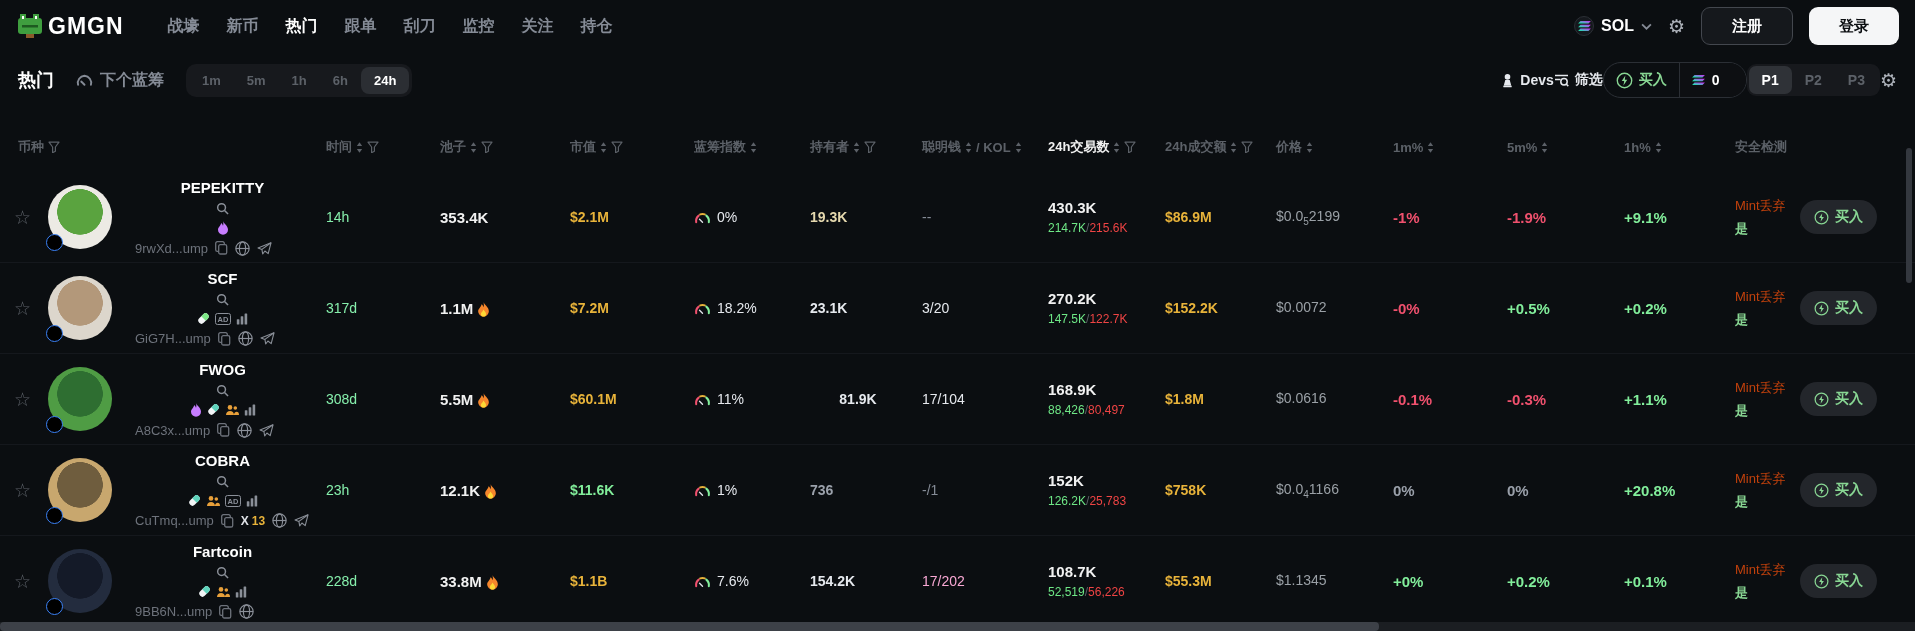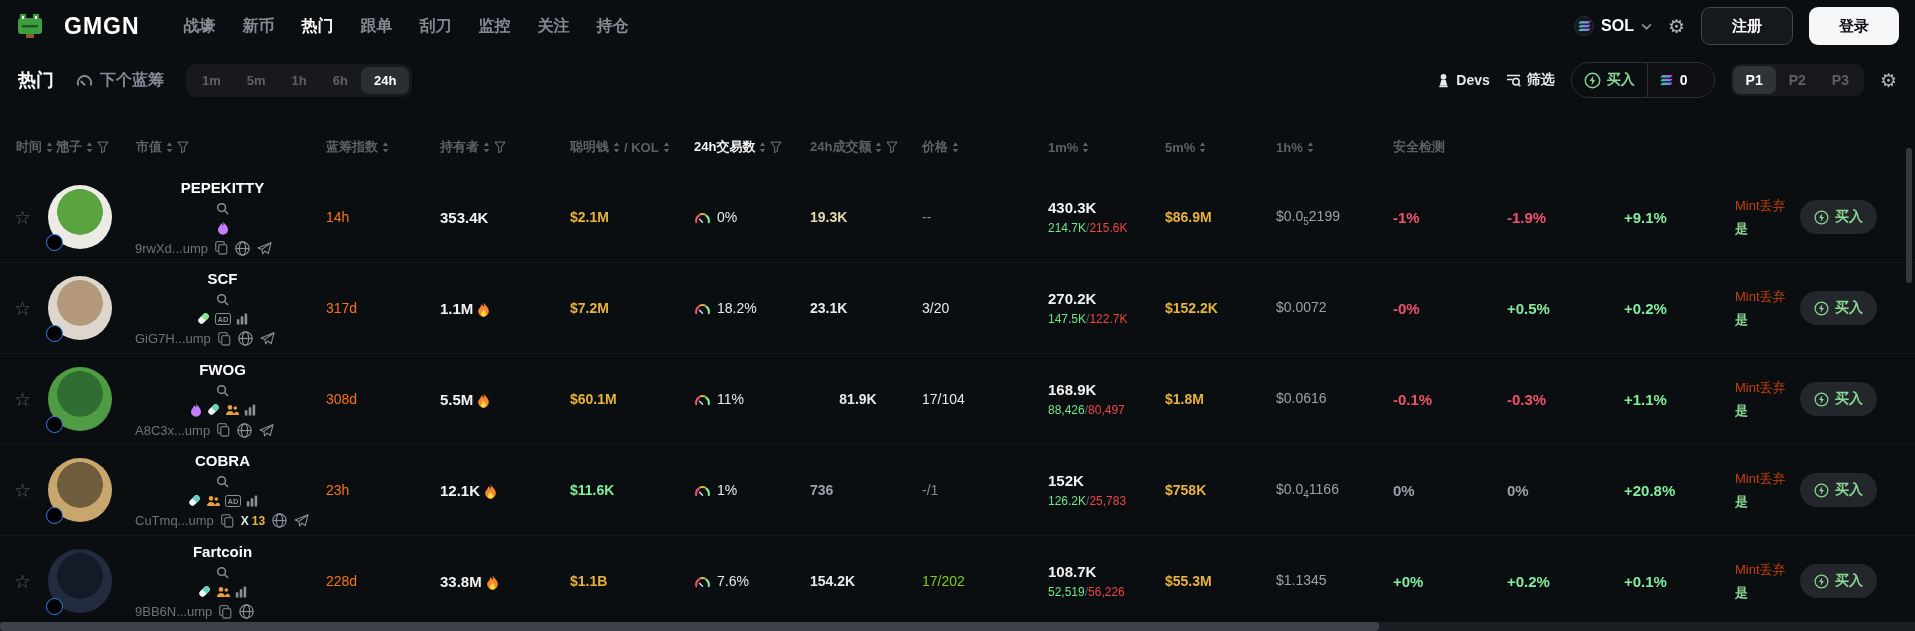--- a/index.html
+++ b/index.html
@@ -6,21 +6,21 @@
   html,body { width:1915px; height:631px; overflow:hidden; }
   body {
     background:#0b0e11; color:#f1f1f1;
     font-family:"Liberation Sans","DejaVu Sans",sans-serif;
     position:relative; font-size:14px;
   }
   svg { display:block; }
 
   
   .topbar { height:52px; display:flex; align-items:center; padding:0 16px; background:#0b0e11; }
-  .logo-wrap { display:flex; align-items:center; gap:20px; }
+  .logo-wrap { display:flex; align-items:center; gap:4px; }
   .logo-txt { font-size:23px; font-weight:bold; letter-spacing:1px; color:#fff; }
   .nav { display:flex; align-items:center; gap:27px; list-style:none; margin-left:44px; }
   .nav li { font-size:16px; font-weight:bold; color:#858b96; cursor:pointer; white-space:nowrap; }
   .nav li.active { color:#fff; }
   .searchbox { margin-left:170px; width:520px; height:40px; background:#17191d; border-radius:20px;
     display:flex; align-items:center; padding:0 12px 0 16px; gap:10px; }
   .searchbox input { flex:1; background:transparent; border:none; outline:none; color:#dfe2e7;
     font-size:15px; font-family:inherit; }
   .searchbox input::placeholder { color:#5c6168; }
   .kbd { background:#22252a; color:#5c6168; font-size:12px; border-radius:6px; padding:3px 9px; white-space:nowrap; }
@@ -35,21 +35,21 @@
   .btn-login { height:38px; padding:0 30px; border-radius:9px; background:#f5f6f7; border:none;
     color:#0b0e11; font-size:15px; font-weight:bold; cursor:pointer; font-family:inherit; }
 
   
   .toolbar { height:56px; display:flex; align-items:center; padding:0 18px; gap:22px; }
   .tb-hot { font-size:18px; font-weight:bold; color:#fff; cursor:pointer; }
   .tb-bluechip { display:flex; align-items:center; gap:7px; font-size:16px; font-weight:bold; color:#858b96; cursor:pointer; }
   .tf-group { display:flex; background:#17191d; border-radius:10px; padding:3px;text-align:center; }
   .tf { padding:6px 13px; border-radius:8px; font-size:13px; font-weight:bold; color:#5c6168; cursor:pointer; }
   .tf.active { background:#2b2e33; color:#fff; }
-  .tb-right { margin-left:auto; display:flex; align-items:center; gap:16px; }
+  .tb-right { margin-left:auto; display:flex; align-items:center; }
   .tb-ico-btn { display:flex; align-items:center; gap:6px; font-size:14px; font-weight:bold; color:#e6e9ee; cursor:pointer; }
   .quickbuy { display:flex; align-items:center; height:36px; border:1px solid #2b2f35; border-radius:19px; overflow:hidden; }
   .qb-left { display:flex; align-items:center; gap:6px; padding:0 12px; cursor:pointer; }
   .qb-left .lbl { color:#88d693; font-weight:bold; font-size:14px; }
   .qb-input { display:flex; align-items:center; gap:7px; height:100%; padding:0 26px 0 12px;
     background:#0d0f12; border-left:1px solid #2b2f35; }
   .qb-input .amt { color:#fff; font-weight:bold; font-size:14px; }
   .preset-group { display:flex; background:#17191d; border-radius:9px; padding:2px; }
   .preset { padding:6px 13px; border-radius:7px; font-size:14px; font-weight:bold; color:#5c6168; cursor:pointer; }
   .preset.active { background:#2f3237; color:#fff; }
@@ -75,21 +75,21 @@
   .c-name { padding-left:15px; }
   .nline1 { display:flex; align-items:center; gap:6px;flex-direction:column; }
   .tname { font-size:15px; font-weight:bold; color:#fff; }
   .badges { display:flex; align-items:center; gap:5px; }
   .nline2 { display:flex; align-items:center; gap:7px; margin-top:6px; }
   .addr { font-size:13px; color:#6d727b; }
   .links { display:flex; align-items:center; gap:7px; }
   .x-wrap { display:flex; align-items:center; gap:3px; font-size:12px; font-weight:bold; }
   .x-wrap .x { color:#dfe2e7; }
   .x-wrap .xc { color:#e8b33a; }
-  .c-age { color:#f97316; font-size:14px; }
+  .c-age { color:#86efac; font-size:14px; }
   .c-pool { font-size:15px; font-weight:bold; color:#f1f1f1; display:flex; align-items:flex-end; gap:4px; }
   .c-mcap { font-size:14px; font-weight:bold; }
   .c-bluechip { display:flex; align-items:center; gap:6px; font-size:14px; color:#e6e9ee; }
   .c-holders { font-size:14px; font-weight:bold; }
   .c-smart { font-size:14px; }
   .txm { font-size:15px; font-weight:bold; color:#f1f1f1; }
   .txd { font-size:12px; margin-top:5px; }
   .txd .buy { color:#6ee786; }
   .txd .sl { color:#5c6168; }
   .txd .sell { color:#ef4444; }
@@ -223,20 +223,28 @@
     <div class="preset-group" id="preset-group">
         <span class="preset active">P1</span>
         <span class="preset">P2</span>
         <span class="preset">P3</span>
       </div>
     <span class="gear">⚙</span>
   </div>
 </div>
 
 <div class="thead grid" id="thead">
+    <div class="hcell first">
+      <span>币种</span>
+      <span>
+        <svg width="12" height="12" viewBox="0 0 12 12" fill="none" stroke="#5c6168" stroke-width="1.2" stroke-linejoin="round">
+          <path d="M1 1.2h10L7.4 6v4.3l-2.8 1.4V6z"></path>
+        </svg>
+      </span>
+    </div>
     <div class="hcell">
       <span>时间</span>
       <span>
         <svg width="7" height="11" viewBox="0 0 8 12" fill="#5c6168">
           <path d="M4 0 7 4.3H1z"></path>
           <path d="M4 12 1 7.7h6z"></path>
         </svg>
       </span>
       <span>
         <svg width="12" height="12" viewBox="0 0 12 12" fill="none" stroke="#5c6168" stroke-width="1.2" stroke-linejoin="round">
@@ -925,21 +933,21 @@
           <svg width="17" height="13" viewBox="0 0 18 14" fill="none" stroke-width="2.2" stroke-linecap="round">
             <path d="M2.2 12A7.5 7.5 0 0 1 4.9 5" stroke="#f0516e"></path>
             <path d="M6.5 3.6a7.5 7.5 0 0 1 5 0" stroke="#e8b33a"></path>
             <path d="M13.1 5A7.5 7.5 0 0 1 15.8 12" stroke="#82ee9b"></path>
             <line x1="9" y1="12" x2="5.8" y2="8.8" stroke="#dfe2e7" stroke-width="1.5"></line>
           </svg>
         </span>
         <span>7.6%</span>
     </div>
     <div class="cell c-holders" style="color: rgb(230, 233, 238);">154.2K</div>
-    <div class="cell c-smart" style="color: #84cc16;">17/202</div>
+    <div class="cell c-smart" style="color: #f9a8d4;">17/202</div>
     <div class="cell c-txs">
       <div class="txm">108.7K</div>
       <div class="txd"><span class="buy">52,519</span><span class="sl">/</span><span class="sell">56,226</span></div>
     </div>
     <div class="cell c-vol" style="color:#e8b33a;font-weight:bold;">$55.3M</div>
     <div class="cell c-price">
       <span>$1.1345</span><sub></sub><span></span>
     </div>
     <div class="cell c-chg pos">+0%</div>
     <div class="cell c-chg pos">+0.2%</div>

